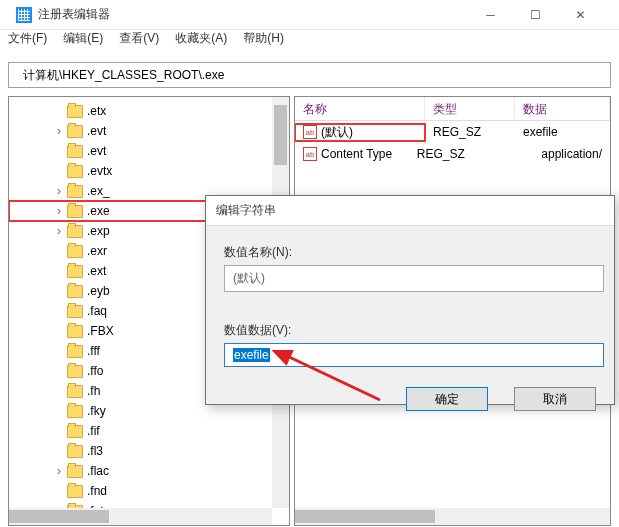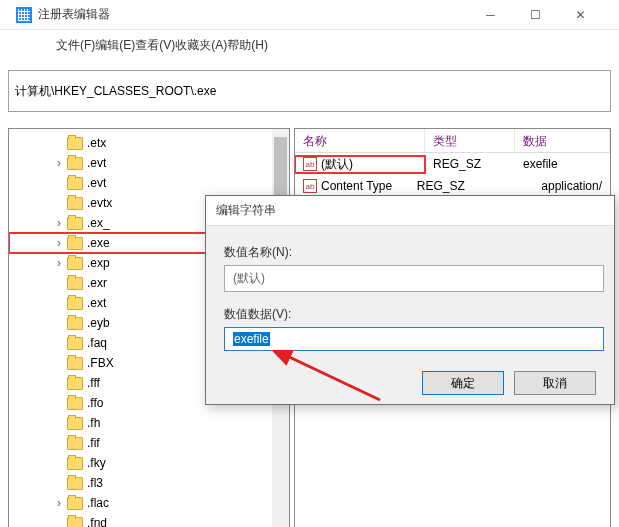--- a/index.html
+++ b/index.html
@@ -5,24 +5,24 @@
 * { box-sizing: border-box; margin: 0; padding: 0; font-family: "Microsoft YaHei", "Segoe UI", sans-serif; font-size: 12px; }
 body { width: 619px; height: 527px; background: #fff; overflow: hidden; position: relative; }
 
 .titlebar { height: 30px; background: #fff; border-bottom: 1px solid #e5e5e5; display: flex; align-items: center; padding: 0 16px; }
 .titlebar .app-icon { width: 16px; height: 16px; background: #1a8cff; display: inline-block; margin-right: 6px; position: relative; }
 .titlebar .app-icon::after { content: ''; position: absolute; inset: 2px; background: repeating-linear-gradient(0deg, #fff 0 1px, transparent 1px 3px), repeating-linear-gradient(90deg, #fff 0 1px, transparent 1px 3px); }
 .titlebar .title { flex: 1; color: #333; }
 .titlebar .winbtns { display: flex; }
 .titlebar .winbtn { width: 45px; height: 30px; display: flex; align-items: center; justify-content: center; color: #555; cursor: pointer; }
 
-.menubar { height: 24px; background: #fff; display: flex; align-items: flex-end; padding: 0 8px; gap: 0; color: #333; margin-left: 48px; }
+.menubar { height: 24px; background: #fff; display: flex; align-items: flex-start; padding: 0 8px; gap: 16px; color: #333; }
 .menubar span { cursor: pointer; }
 
-.addrbar { height: 42px; border: 1px solid #a0a0a0; margin: 16px 8px; padding: 0 6px; display: flex; align-items: center; background: #fff; }
+.addrbar { height: 26px; border: 1px solid #a0a0a0; margin: 8px 8px; padding: 0 14px; display: flex; align-items: center; background: #fff; }
 
 .content { display: flex; height: 430px; margin: 0 8px; gap: 4px; }
 .tree-pane { width: 282px; border: 1px solid #888; background: #fff; overflow: hidden; position: relative; }
 .tree { padding: 4px 0; }
 .tree-item { display: flex; align-items: center; height: 20px; padding-left: 44px; white-space: nowrap; }
 .tree-item .expander { width: 12px; text-align: center; color: #666; margin-right: 2px; cursor: pointer; }
 .tree-item .folder { width: 16px; height: 13px; background: #ffd96a; border: 1px solid #d4a93a; border-radius: 1px; margin-right: 4px; position: relative; }
 .tree-item .folder::before { content: ''; position: absolute; top: -3px; left: 0; width: 6px; height: 3px; background: #ffd96a; border: 1px solid #d4a93a; border-bottom: none; border-radius: 1px 1px 0 0; }
 .tree-item.hl { outline: 2px solid #e33; outline-offset: -1px; }
 .tree-scroll-v { position: absolute; right: 0; top: 0; bottom: 17px; width: 17px; background: #f0f0f0; }
@@ -40,21 +40,21 @@
 .list-scroll-h { position: absolute; left: 0; right: 0; bottom: 0; height: 17px; background: #f0f0f0; }
 .list-scroll-h .thumb { position: absolute; top: 2px; bottom: 2px; left: 0; width: 140px; background: #c0c0c0; }
 
 .dialog { position: absolute; left: 205px; top: 195px; width: 410px; height: 210px; background: #f0f0f0; border: 1px solid #707070; box-shadow: 3px 3px 12px rgba(0,0,0,0.25); }
 .dlg-title { height: 30px; background: #fff; border-bottom: 1px solid #ddd; display: flex; align-items: center; padding: 0 10px; color: #333; }
 .dlg-body { padding: 12px 18px; }
 .dlg-label { color: #333; margin-top: 6px; margin-bottom: 4px; }
 .dlg-ro { border: 1px solid #aaa; background: #fff; padding: 4px 8px; color: #666; width: 380px; }
 .dlg-input { border: 1px solid #2a7ad4; background: #fff; padding: 4px 8px; width: 380px; color: #fff; }
 .dlg-input .sel { background: #0078d4; color: #fff; padding: 0 1px; }
-.dlg-buttons { display: flex; justify-content: flex-end; gap: 10px; padding: 8px 18px; }
+.dlg-buttons { display: flex; justify-content: flex-end; gap: 26px; padding: 8px 18px; }
 .dlg-buttons button { width: 82px; height: 24px; background: #e1e1e1; border: 1px solid #888; cursor: pointer; }
 .dlg-buttons button.primary { border: 1px solid #0078d4; }
 
 .arrow { position: absolute; left: 270px; top: 350px; pointer-events: none; }
 </style>
 </head>
 <body>
 
 <div class="titlebar">
   <span class="app-icon"></span>
@@ -152,26 +152,26 @@
           <span>.ffo</span>
         </div>
         <div class="tree-item">
           <span class="expander"></span>
           <span class="folder"></span>
           <span>.fh</span>
         </div>
         <div class="tree-item">
           <span class="expander"></span>
           <span class="folder"></span>
+          <span>.fky</span>
+        </div>
+        <div class="tree-item">
+          <span class="expander"></span>
+          <span class="folder"></span>
           <span>.fif</span>
-        </div>
-        <div class="tree-item">
-          <span class="expander"></span>
-          <span class="folder"></span>
-          <span>.fky</span>
         </div>
         <div class="tree-item">
           <span class="expander"></span>
           <span class="folder"></span>
           <span>.fl3</span>
         </div>
         <div class="tree-item">
           <span class="expander">›</span>
           <span class="folder"></span>
           <span>.flac</span>
@@ -223,21 +223,21 @@
         <div class="thumb"></div>
       </div>
   </div>
 </div>
 
 <div class="dialog">
   <div class="dlg-title">编辑字符串</div>
   <div class="dlg-body">
     <div class="dlg-label">数值名称(N):</div>
     <div class="dlg-ro">(默认)</div>
-    <div class="dlg-label" style="margin-top:14px">数值数据(V):</div>
+    <div class="dlg-label" style="margin-top:30px">数值数据(V):</div>
     <div class="dlg-input"><span class="sel">exefile</span></div>
   </div>
   <div class="dlg-buttons">
     <button class="primary">确定</button>
     <button>取消</button>
   </div>
 </div>
 
 <svg class="arrow" width="120" height="60">
   <defs>

